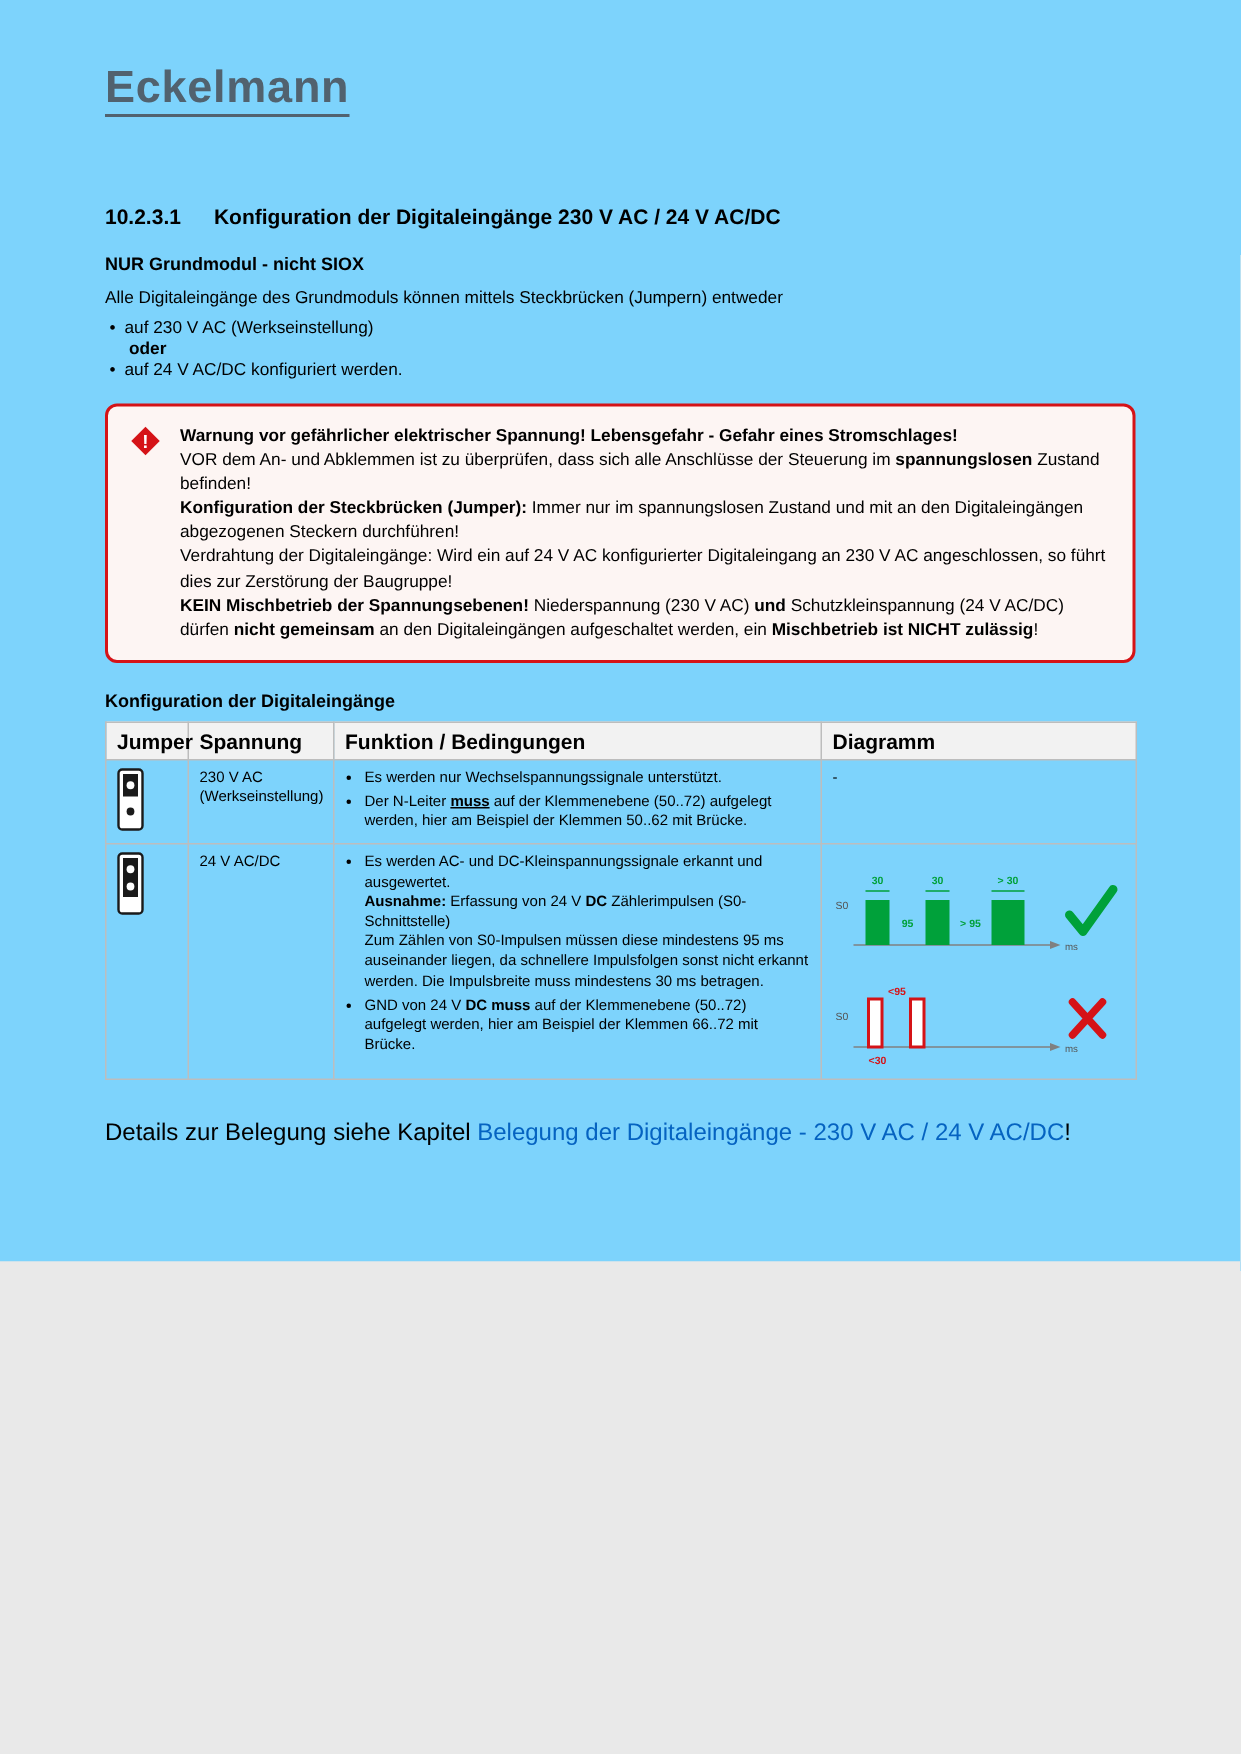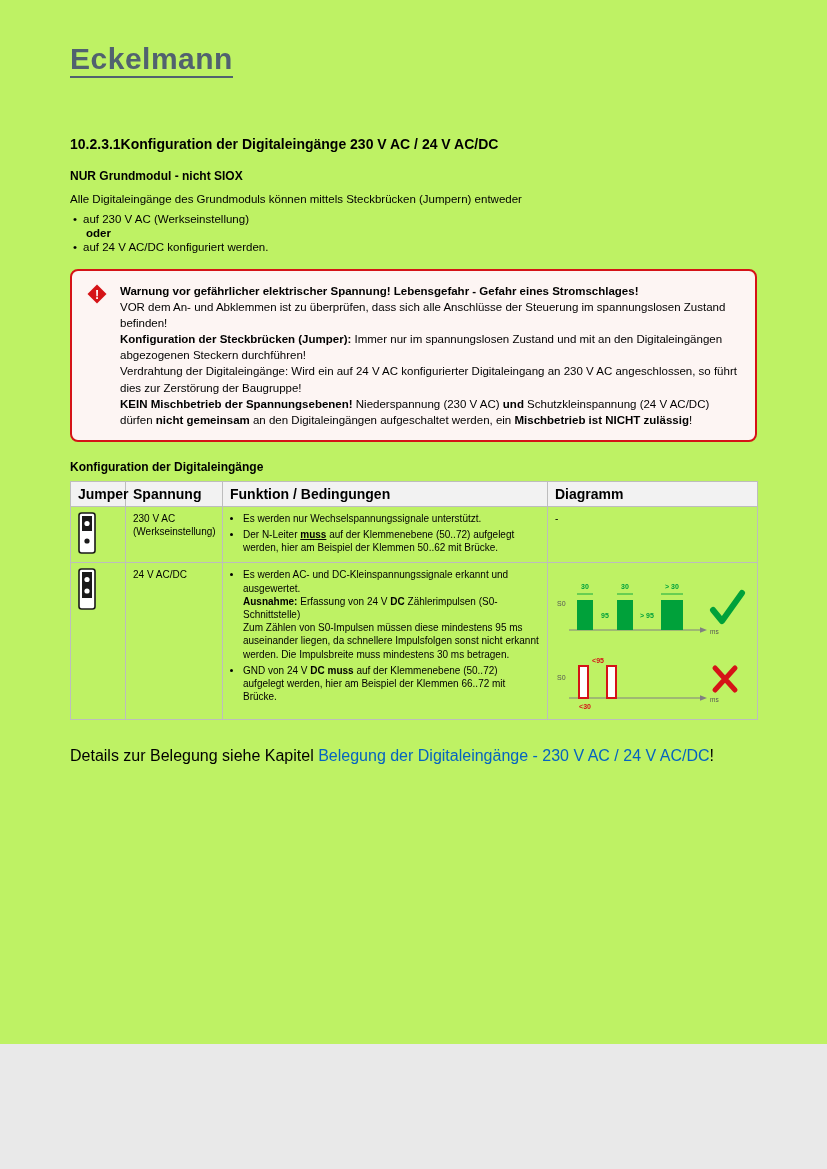--- a/index.html
+++ b/index.html
@@ -1,25 +1,25 @@
 <!DOCTYPE html>
 <html><head>
 <meta charset="utf-8">
 <style>
   *{box-sizing:border-box}
   html,body{margin:0;padding:0;background:#e9e9e9}
-  .page{width:827px;height:1044px;margin:0 auto;background:#bef264;position:relative;
+  .page{width:827px;height:841px;margin:0 auto;background:#7dd3fc;position:relative;
         font-family:"Liberation Sans",sans-serif;color:#000;overflow:hidden}
   .content{padding:44px 70px 0 70px}
 
   .logo{display:inline-block;font-size:30px;font-weight:700;color:#51626f;
         letter-spacing:.5px;line-height:1;border-bottom:2px solid #51626f;padding-bottom:2px}
 
   .h1{margin-top:58px;font-size:14px;font-weight:700}
-  .h1 .num{margin-right:0}
+  .h1 .num{margin-right:22px}
 
   .sub{margin-top:17px;font-size:12px;font-weight:700}
   .lead{margin-top:10px;font-size:11.5px}
 
   .bullets{margin-top:8px;font-size:11.5px}
   .b-row{display:flex;margin:2px 0}
   .b-dot{width:13px;padding-left:3px}
   .b-oder{font-weight:700;padding-left:16px;margin:1px 0}
 
   .warn{margin-top:16px;border:2px solid #d51317;border-radius:8px;background:#fdf5f3;
@@ -74,21 +74,21 @@
     </div>
 
     <div class="warn">
       <span class="warn-icon">
         <svg width="20" height="20" viewBox="0 0 20 20">
           <polygon points="10,0.5 19.5,10 10,19.5 0.5,10" fill="#d51317"></polygon>
           <text x="10" y="14.6" text-anchor="middle" fill="#fff" font-size="12.5" font-weight="bold" font-family="Liberation Sans, sans-serif">!</text>
         </svg>
       </span>
       <p><span style="font-weight: 700;">Warnung vor gefährlicher elektrischer Spannung! Lebensgefahr - Gefahr eines Stromschlages!</span></p>
-      <p><span style="font-weight: 400;">VOR</span><span> dem An- und Abklemmen ist zu überprüfen, dass sich alle Anschlüsse der Steuerung im </span><span style="font-weight: 400;">spannungslosen</span><span> Zustand befinden!</span></p>
+      <p><span style="font-weight: 400;">VOR</span><span> dem An- und Abklemmen ist zu überprüfen, dass sich alle Anschlüsse der Steuerung im </span><span style="font-weight: 700;">spannungslosen</span><span> Zustand befinden!</span></p>
       <p><span style="font-weight: 700;">Konfiguration der Steckbrücken (Jumper):</span><span> Immer nur im spannungslosen Zustand und mit an den Digitaleingängen abgezogenen Steckern durchführen!</span></p>
       <p><span style="font-weight: 400;">Verdrahtung der Digitaleingänge:</span><span> Wird ein auf 24 V AC konfigurierter Digitaleingang an 230 V AC angeschlossen, so führt dies zur Zerstörung der Baugruppe!</span></p>
       <p><span style="font-weight: 700;">KEIN Mischbetrieb der Spannungsebenen!</span><span> Niederspannung (230 V AC) </span><span style="font-weight: 700;">und</span><span> Schutzkleinspannung (24 V AC/DC) dürfen </span><span style="font-weight: 700;">nicht gemeinsam</span><span> an den Digitaleingängen aufgeschaltet werden, ein </span><span style="font-weight: 700;">Mischbetrieb ist NICHT zulässig</span><span>!</span></p>
     </div>
 
     <div class="tcap">Konfiguration der Digitaleingänge</div>
 
     <table>
       <colgroup>
         <col class="col-jumper">

